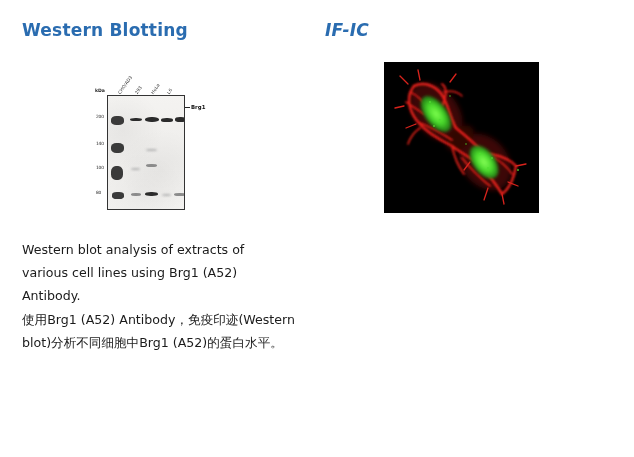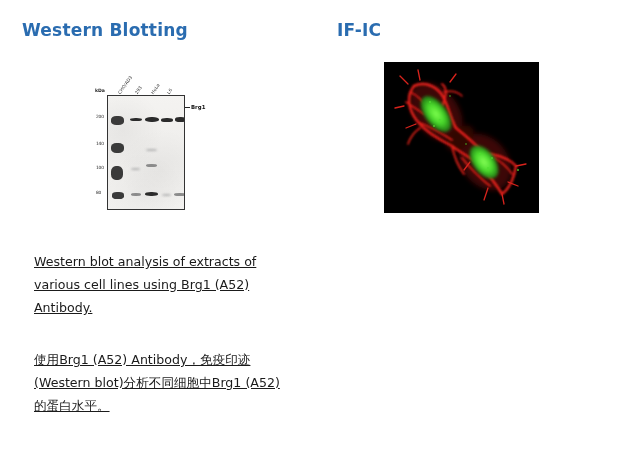--- a/index.html
+++ b/index.html
@@ -31,21 +31,21 @@
   .section-title {
     position: absolute;
     left: 22px;
     top: 20px;
     font-size: 17px;
     font-weight: bold;
     color: #2a6cb0;
     letter-spacing: 0.2px;
     white-space: nowrap;
   }
-  .column-right .section-title { left: 20px; }
+  .column-right .section-title { left: 8px; font-style: italic; }
 
   
   .blot-figure {
     position: absolute;
     left: 95px;
     top: 62px;
     width: 115px;
     height: 150px;
   }
   .blot-kda-label {
@@ -158,34 +158,34 @@
     line-height: 23px;
     color: #1b1b1b;
   }
   .caption-en-left {
     left: 22px;
     top: 238px;
     width: 272px;
   }
   .caption-zh-left {
     left: 22px;
-    top: 336px;
+    top: 308px;
     width: 278px;
   }
   .caption-en-right {
     left: 20px;
     top: 238px;
     width: 276px;
   }
   .caption-zh-right {
     left: 20px;
     top: 368px;
     width: 280px;
   }
-  .caption p { margin: 12px; text-decoration: underline; }
+  .caption p { margin: 0; }
 </style>
 </head>
 <body>
 
 <div class="page">
 
   <div class="column column-left">
 
     <div class="section-title">Western Blotting</div>
 

